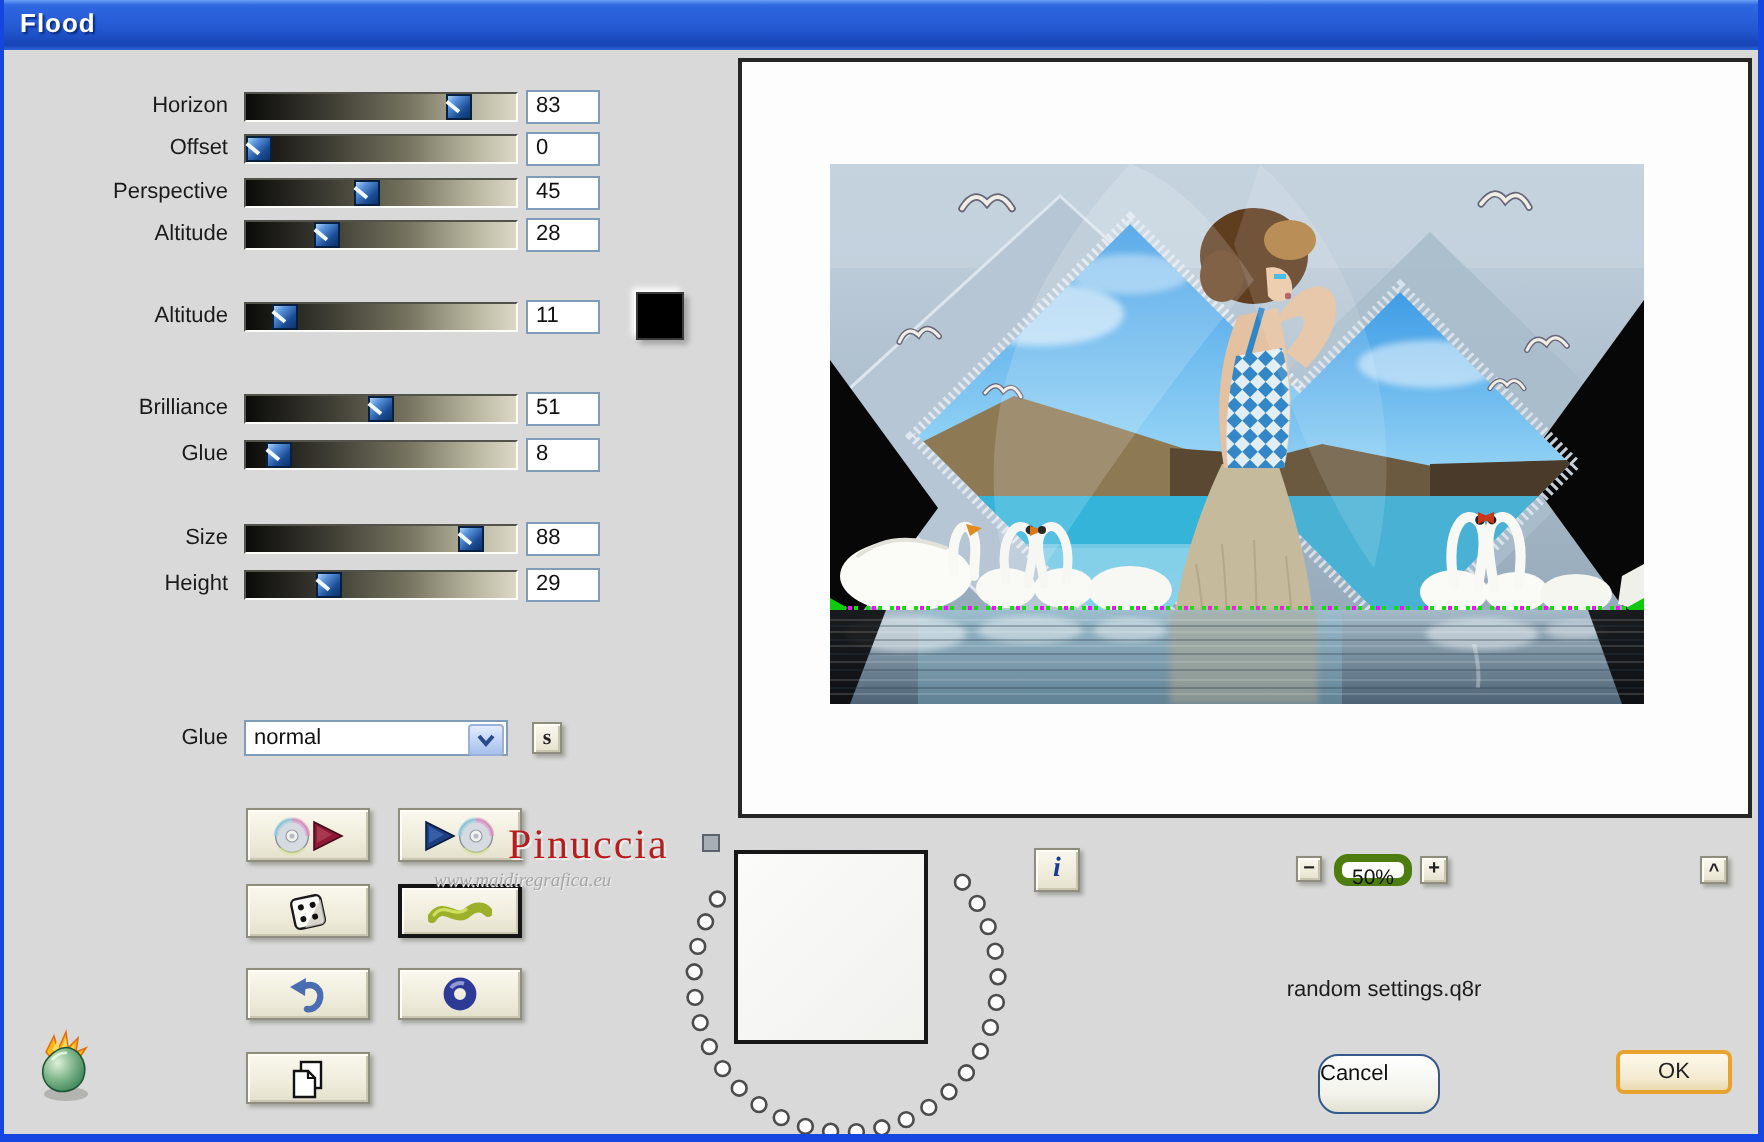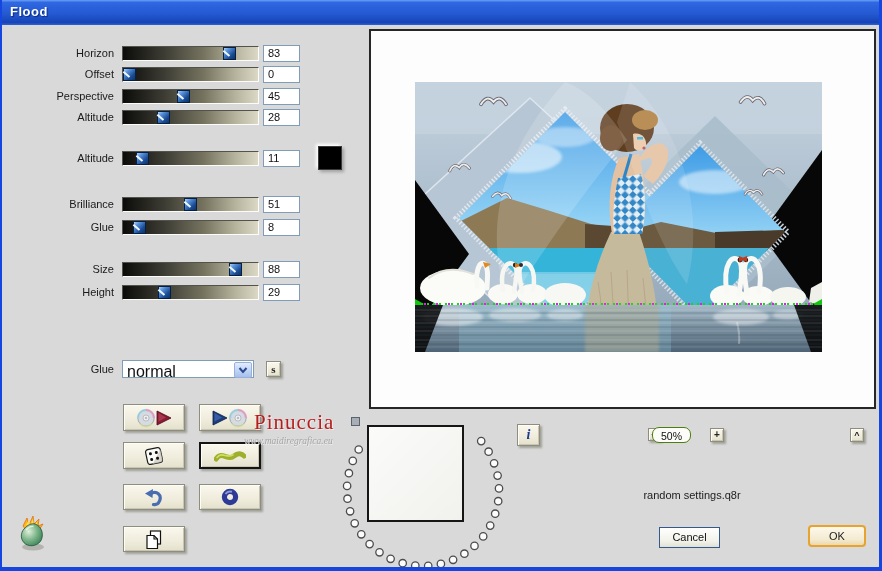--- a/index.html
+++ b/index.html
@@ -40,21 +40,21 @@
   .valbox{
     position:absolute;left:261px;top:-1px;width:23px;height:14px;
     background:#fff;border:1px solid #7f9db9;font-size:11px;color:#111;padding:1px 8px 0 4px;
   }
   
   #swatch{position:absolute;left:316px;top:146px;width:22px;height:22px;background:#000;
     border:1px solid #3a3a3a;box-shadow:-2px -2px 3px #ffffff,2px 2px 3px #9d9d9d;}
   
   #glue-label{position:absolute;left:0;top:363px;width:112px;text-align:right;font-size:11px;color:#1a1a1a;}
   #glue-dd{position:absolute;left:120px;top:360px;width:132px;height:18px;background:#fff;border:1px solid #7f9db9;box-sizing:border-box;}
-  #glue-dd .dd-text{position:absolute;left:4px;top:2px;font-size:16px;color:#111;}
+  #glue-dd .dd-text{position:absolute;left:4px;top:2px;font-size:11px;color:#111;}
   #glue-dd .dd-btn{position:absolute;right:1px;top:1px;width:16px;height:14px;
     background:linear-gradient(180deg,#e2ecfc 0%,#c2d6f6 50%,#a6c0ec 100%);
     border:1px solid #9ab0d8;border-radius:2px;display:flex;align-items:center;justify-content:center;}
   #glue-sync{position:absolute;left:264px;top:361px;width:15px;height:16px;font-size:11px;font-weight:bold;
     font-family:"Liberation Serif",serif;color:#222;}
   
   .btn3d{
     position:absolute;display:flex;align-items:center;justify-content:center;
     background:linear-gradient(180deg,#faf8ee 0%,#efecdc 60%,#e3e0cc 100%);
     border:1px solid #8f8d7d;
@@ -68,38 +68,38 @@
   #memory-dots circle{fill:#fcfcfc;stroke:#4c4c4c;stroke-width:1.3;}
   #memory-marker{position:absolute;left:349px;top:417px;width:7px;height:7px;background:#a8aeb6;border:1px solid #5c626c;}
   #preview-square{position:absolute;left:365px;top:425px;width:93px;height:93px;
     background:linear-gradient(135deg,#fbfbf9,#f1f1ee);border:2px solid #161616;}
   
   #preview-panel{position:absolute;left:367px;top:29px;width:503px;height:376px;background:#fdfdfd;border:2px solid #262626;}
   #preview-image{position:absolute;left:44px;top:51px;width:407px;height:270px;}
   
   .mini{font-size:10px;font-weight:bold;color:#222;line-height:1;}
   #zoom-out{left:646px;top:428px;width:13px;height:13px;}
-  #zoom-level{position:absolute;left:650px;top:427px;width:39px;height:16px;background:#fcfcf8;
-    border:1px solid #4d7c0f;border-radius:7px;font-size:10.5px;color:#111;text-align:center;line-height:16px;box-sizing:border-box;}
+  #zoom-level{position:absolute;left:665px;top:427px;width:39px;height:16px;background:#fcfcf8;
+    border:4px solid #4d7c0f;border-radius:7px;font-size:10.5px;color:#111;text-align:center;line-height:16px;box-sizing:border-box;}
   #zoom-in{left:708px;top:428px;width:14px;height:14px;}
   #caret-btn{left:848px;top:428px;width:14px;height:14px;font-size:9px;}
   #info-btn{left:515px;top:424px;width:23px;height:22px;font-family:"Liberation Serif",serif;
     font-style:italic;font-weight:bold;font-size:14px;color:#1a3c8c;}
   #preset-name{position:absolute;left:610px;top:489px;width:160px;text-align:center;font-size:11px;color:#1c1c1c;}
-  #cancel-btn{position:absolute;left:657px;top:527px;width:61px;height:21px;
-    background:linear-gradient(180deg,#ffffff,#f2f2ea 70%,#e0e0d2);border:1.5px solid #35598c;border-radius:0;
-    font-size:11px;color:#111;text-align:center;line-height:19px;box-sizing:border-box;}
+  #cancel-btn{position:absolute;left:657px;top:527px;width:61px;height:30px;
+    background:linear-gradient(180deg,#ffffff,#f2f2ea 70%,#e0e0d2);border:1.5px solid #35598c;border-radius:10px;
+    font-size:11px;color:#111;line-height:19px;box-sizing:border-box;}
   #ok-btn{position:absolute;left:806px;top:525px;width:58px;height:22px;
     background:linear-gradient(180deg,#fdf8ea,#f3ead0 70%,#ead9ae);border:2px solid #e8a22e;border-radius:4px;
     font-size:11px;color:#222;text-align:center;line-height:18px;box-sizing:border-box;}
   
   #watermark1{position:absolute;left:252px;top:410px;font-family:"Liberation Serif",serif;font-size:21px;
     color:#b91c1c;text-shadow:1px 1px 0 #eee;letter-spacing:1px;pointer-events:none;}
   #watermark2{position:absolute;left:215px;top:436px;font-family:"Liberation Serif",serif;font-style:italic;
-    font-size:9.5px;color:#a5a5a5;text-shadow:0.5px 0.5px 0 #eee;pointer-events:none;margin-left:27px;}
+    font-size:9.5px;color:#a5a5a5;text-shadow:0.5px 0.5px 0 #eee;pointer-events:none;}
   #pear-logo{position:absolute;left:11px;top:514px;width:38px;height:40px;}
   svg{display:block;}
 </style>
 </head>
 <body>
 
 <div id="window">
 
   <div id="titlebar">
     <span class="title">Flood</span>

